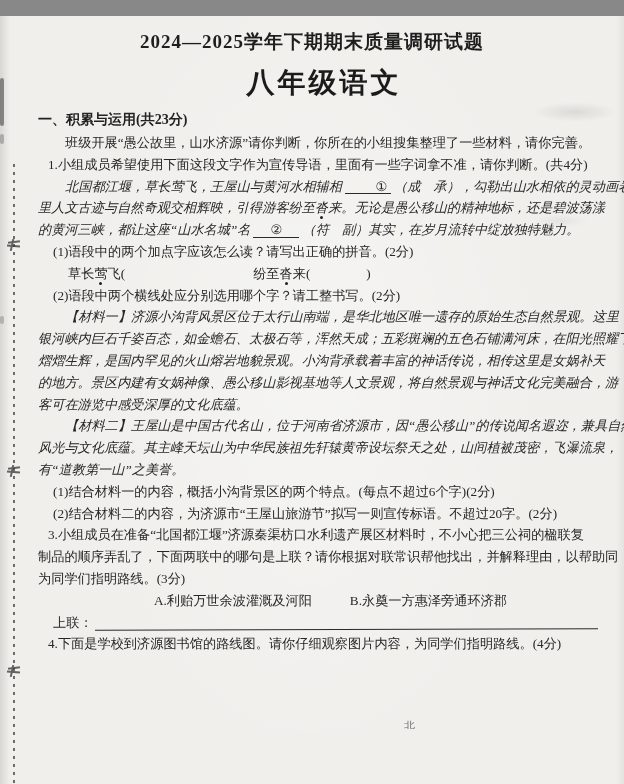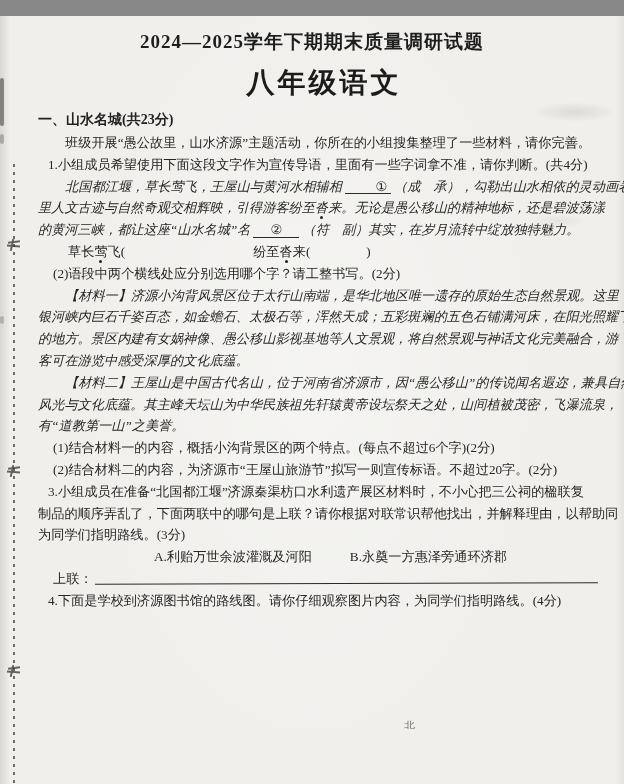--- a/index.html
+++ b/index.html
@@ -70,21 +70,21 @@
   .dotu{position:relative;}
   .dotu::after{
     content:"";position:absolute;left:50%;bottom:-4px;width:3px;height:3px;
     margin-left:-1.5px;background:#222;border-radius:50%;
   }
   .gap{display:inline-block;}
   .g1{width:128px;}
   .g2{width:56px;}
   .optgap{display:inline-block;width:38px;}
   .opts{padding-left:25px;text-align:center;}
-  .ansline{display:flex;align-items:flex-start;padding-left:15px;}
+  .ansline{display:flex;align-items:center;padding-left:15px;}
   .fill-line{flex:1 1 auto;border-bottom:1.3px solid #2a2a2a;height:15px;margin-left:2px;transform:rotate(-.15deg);}
   .compass{
     position:absolute;top:702px;left:404px;
     font-size:11px;color:#4d4d4d;opacity:.8;transform:scaleY(.8);
     font-family:"Liberation Sans","DejaVu Sans",sans-serif;
   }
 </style>
 </head>
 <body>
 
@@ -105,43 +105,45 @@
       <i></i>
     </div>
   <div class="scribble sc3">
       <i></i>
       <i></i>
       <i></i>
     </div>
 
   <div class="title">2024—2025学年下期期末质量调研试题</div>
   <div class="subject">八年级语文</div>
-  <div class="heading">一、山水名城(共23分)</div>
+  <div class="heading">一、积累与运用(共23分)</div>
 
   <div class="content">
 
-    <div class="line indent">班级开展“愚公故里，山水济源”主题活动，你所在的小组搜集整理了一些材料，请你完善。</div>
+    <div class="line indent">班级开展“愚公故里，山水济源”请你判断，你所在的小组搜集整理了一些材料，请你完善。</div>
 
     <div class="line stem">1.小组成员希望使用下面这段文字作为宣传导语，里面有一些字词拿不准，请你判断。(共4分)</div>
 
     <div class="line kai indent"><span>北国都江堰，草长莺飞，王屋山与黄河水相辅相</span><span class="ublank">①</span><span>（成　承），勾勒出山水相依的灵动画卷。这</span></div>
 
     <div class="line kai"><span>里人文古迹与自然奇观交相辉映，引得游客纷至</span><span class="dotu">沓</span><span>来。无论是愚公移山的精神地标，还是碧波荡漾</span></div>
 
     <div class="line kai"><span>的黄河三峡，都让这座“山水名城”名</span><span class="ublank">②</span><span>（符　副）其实，在岁月流转中绽放独特魅力。</span></div>
 
+    <div class="line sub">(1)语段中的两个加点字应该怎么读？请写出正确的拼音。(2分)</div>
 
     <div class="line sub2"><span>草长</span><span class="dotu">莺</span><span>飞(</span><span class="gap g1"></span><span>纷至</span><span class="dotu">沓</span><span>来(</span><span class="gap g2"></span><span>)</span></div>
 
     <div class="line sub">(2)语段中两个横线处应分别选用哪个字？请工整书写。(2分)</div>
 
 
 
     <div class="line kai indent">【材料一】济源小沟背风景区位于太行山南端，是华北地区唯一遗存的原始生态自然景观。这里</div>
     <div class="line kai">银河峡内巨石千姿百态，如金蟾石、太极石等，浑然天成；五彩斑斓的五色石铺满河床，在阳光照耀下</div>
+    <div class="line kai">熠熠生辉，是国内罕见的火山熔岩地貌景观。小沟背承载着丰富的神话传说，相传这里是女娲补天</div>
     <div class="line kai">的地方。景区内建有女娲神像、愚公移山影视基地等人文景观，将自然景观与神话文化完美融合，游</div>
     <div class="line kai">客可在游览中感受深厚的文化底蕴。</div>
 
     <div class="line kai indent">【材料二】王屋山是中国古代名山，位于河南省济源市，因“愚公移山”的传说闻名遐迩，兼具自然</div>
     <div class="line kai">风光与文化底蕴。其主峰天坛山为中华民族祖先轩辕黄帝设坛祭天之处，山间植被茂密，飞瀑流泉，</div>
     <div class="line kai">有“道教第一山”之美誉。</div>
 
     <div class="line sub">(1)结合材料一的内容，概括小沟背景区的两个特点。(每点不超过6个字)(2分)</div>
     <div class="line sub">(2)结合材料二的内容，为济源市“王屋山旅游节”拟写一则宣传标语。不超过20字。(2分)</div>
 

